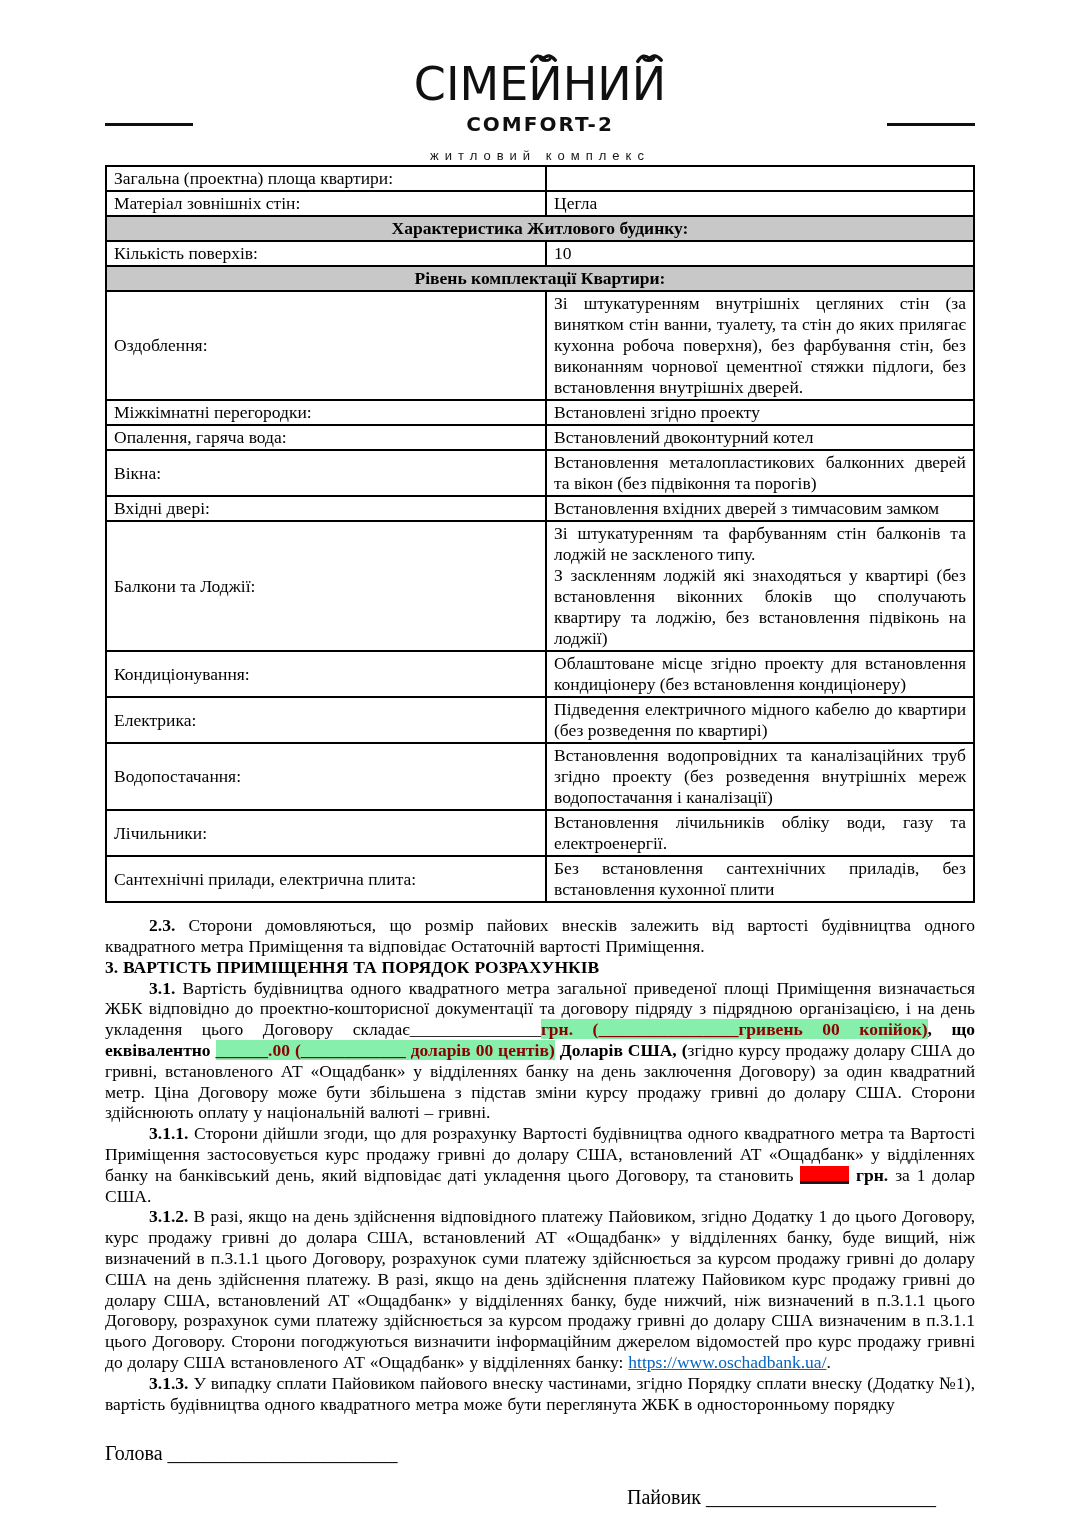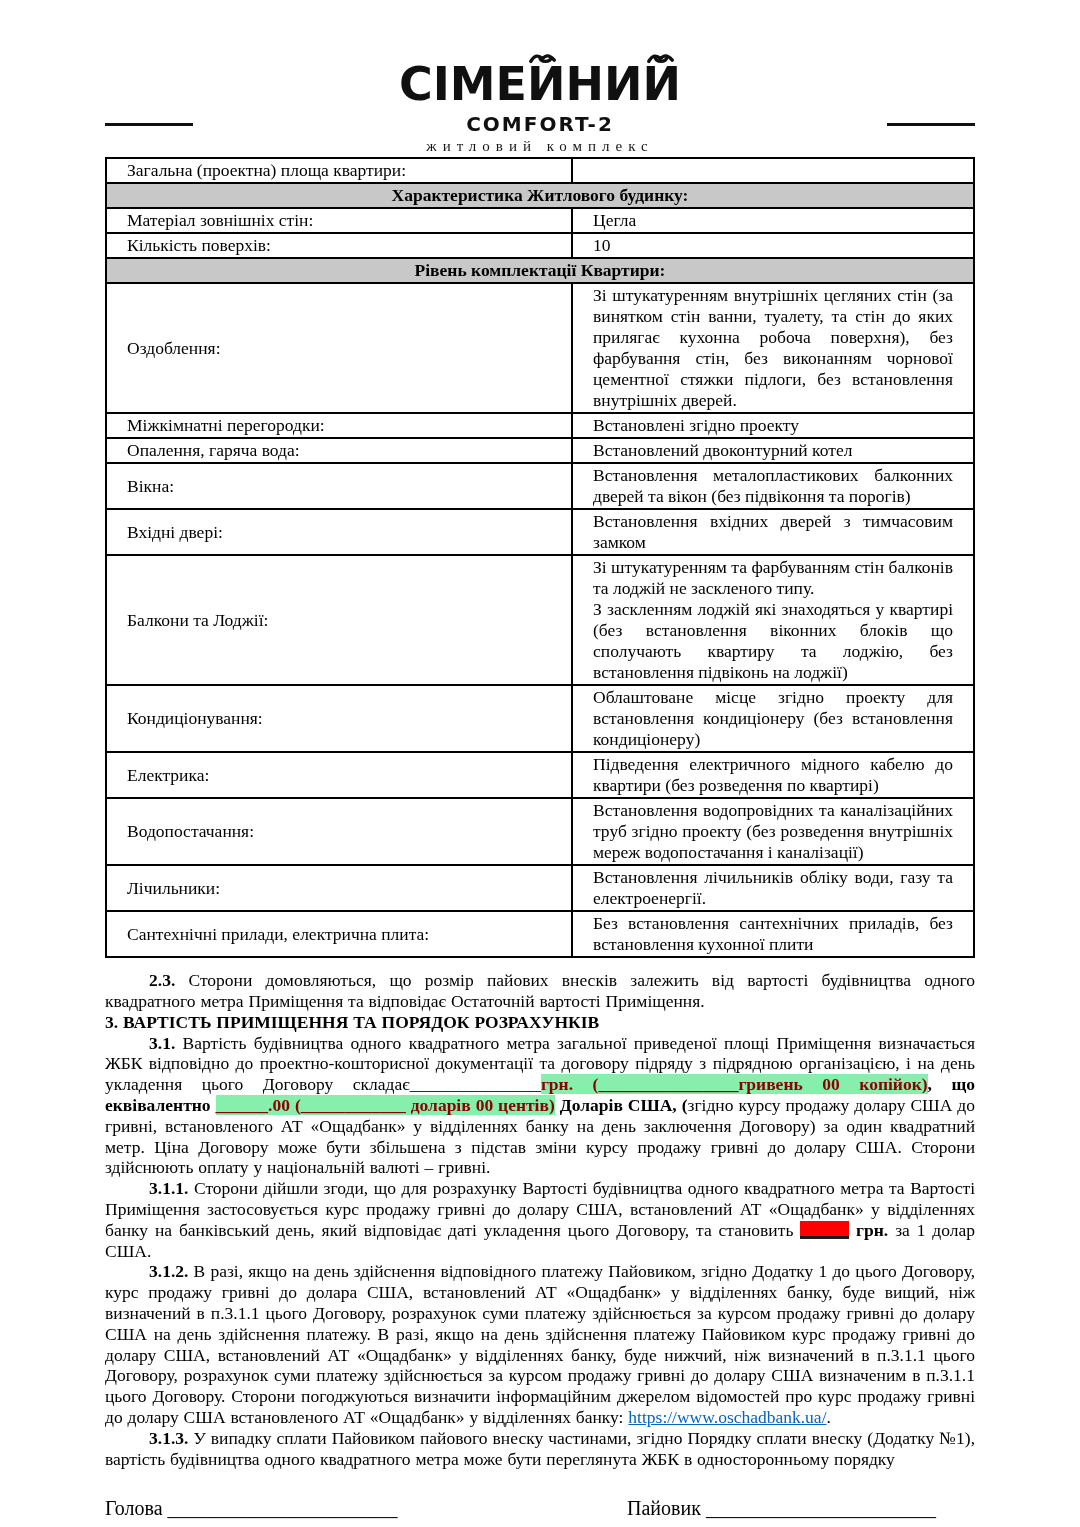--- a/index.html
+++ b/index.html
@@ -7,44 +7,44 @@
     width:1080px; height:1527px; margin:0 auto; background:#ffffff;
     font-family:"Liberation Serif", serif; color:#000; position:relative;
     box-sizing:border-box; padding-top:60px; overflow:hidden;
   }
   .content { width:870px; margin:0 auto; }
 
   
   .logo { text-align:center; margin-bottom:2px; }
   .logo-title {
     display:inline-block; position:relative;
-    font-family:"DejaVu Sans", sans-serif; font-weight:bold;
+    font-family:"DejaVu Sans", sans-serif; font-weight:normal;
     font-size:46px; line-height:1.05; letter-spacing:0px; color:#101010;
   }
   .bird { position:absolute; top:-9px; width:27px; height:13px; }
   .bird-1 { left:46%; }
   .bird-2 { left:88%; }
   .logo-sub {
     display:flex; align-items:center; justify-content:space-between; gap:13px;
     margin-top:4px;
   }
   .logo-sub .line { width:88px; height:3px; background:#101010; }
   .logo-sub .sub-text {
     font-family:"DejaVu Sans", sans-serif; font-weight:bold;
     font-size:20px; letter-spacing:2px; color:#101010;
   }
   .logo-tagline {
-    font-family:Liberation Serif, serif; font-size:15px;
-    letter-spacing:6px; color:#171717; margin-top:2px;
+    font-family:Liberation Sans, sans-serif; font-size:13px;
+    letter-spacing:6px; color:#171717; margin-top:12px;
   }
 
   
   table.specs { width:870px; border-collapse:collapse; table-layout:fixed; }
   table.specs td {
-    border:2px solid #000; padding:1px 20px;
+    border:2px solid #000; padding:1px 7px;
     font-size:17.5px; line-height:21px; vertical-align:middle;
   }
   td.label-cell { width:424px; }
   td.value-cell { text-align:justify; white-space:pre-line; }
   td.th-row {
     background:#C8C8C8; font-weight:bold; text-align:center; font-size:18px;
   }
 
   
   .paragraphs { margin-top:12px; }
@@ -59,21 +59,21 @@
   .run-red  { background:#86efac; color:#8B0000; font-weight:bold; }
   .run-redbox {
     display:inline-block; width:49px; height:15px; background:#FE0000;
     border-bottom:3px solid #1a1a1a; vertical-align:-3px;
   }
   .run-link { color:#0563C1; text-decoration:underline; cursor:pointer; }
 
   
   .footer { display:flex; margin-top:28px; font-size:20px;font-family:Liberation Serif, serif; }
   .sig-left  { flex:0 0 60%; }
-  .sig-right { flex:1; }
+  .sig-right { flex:1;margin-top:44px; }
 </style>
 </head>
 <body>
 
 <div class="page">
   <div class="content">
 
     <div class="logo">
       <div class="logo-title">
         <span>СІМЕЙНИЙ</span>
@@ -92,25 +92,25 @@
       <div class="logo-tagline">житловий комплекс</div>
     </div>
 
     <table class="specs">
       <tbody>
           <tr>
             <td class="label-cell">Загальна (проектна) площа квартири:</td>
             <td class="value-cell"></td>
           </tr>
           <tr>
-            <td colspan="2" class="th-row">Характеристика Житлового будинку:</td>
+            <td class="label-cell">Матеріал зовнішніх стін:</td>
+            <td class="value-cell">Цегла</td>
           </tr>
           <tr>
-            <td class="label-cell">Матеріал зовнішніх стін:</td>
-            <td class="value-cell">Цегла</td>
+            <td colspan="2" class="th-row">Характеристика Житлового будинку:</td>
           </tr>
           <tr>
             <td class="label-cell">Кількість поверхів:</td>
             <td class="value-cell">10</td>
           </tr>
           <tr>
             <td colspan="2" class="th-row">Рівень комплектації Квартири:</td>
           </tr>
           <tr>
             <td class="label-cell">Оздоблення:</td>

